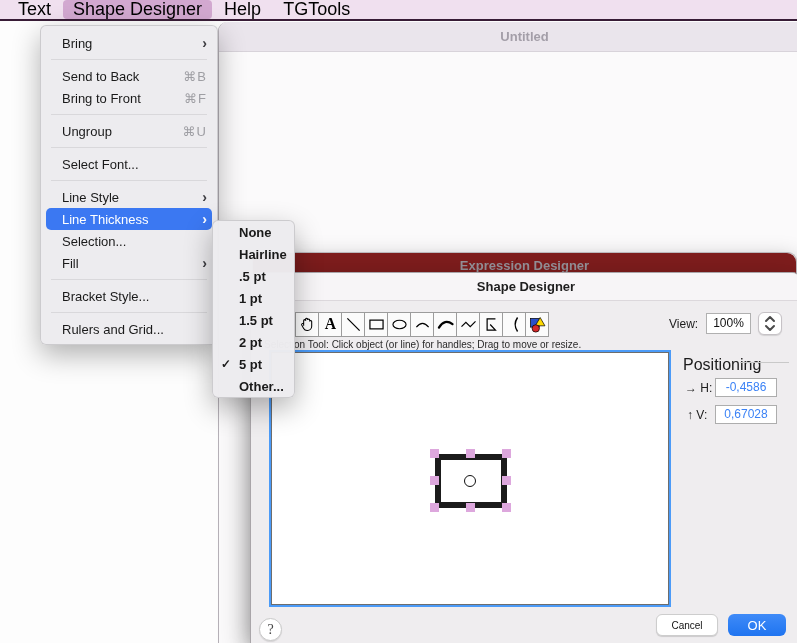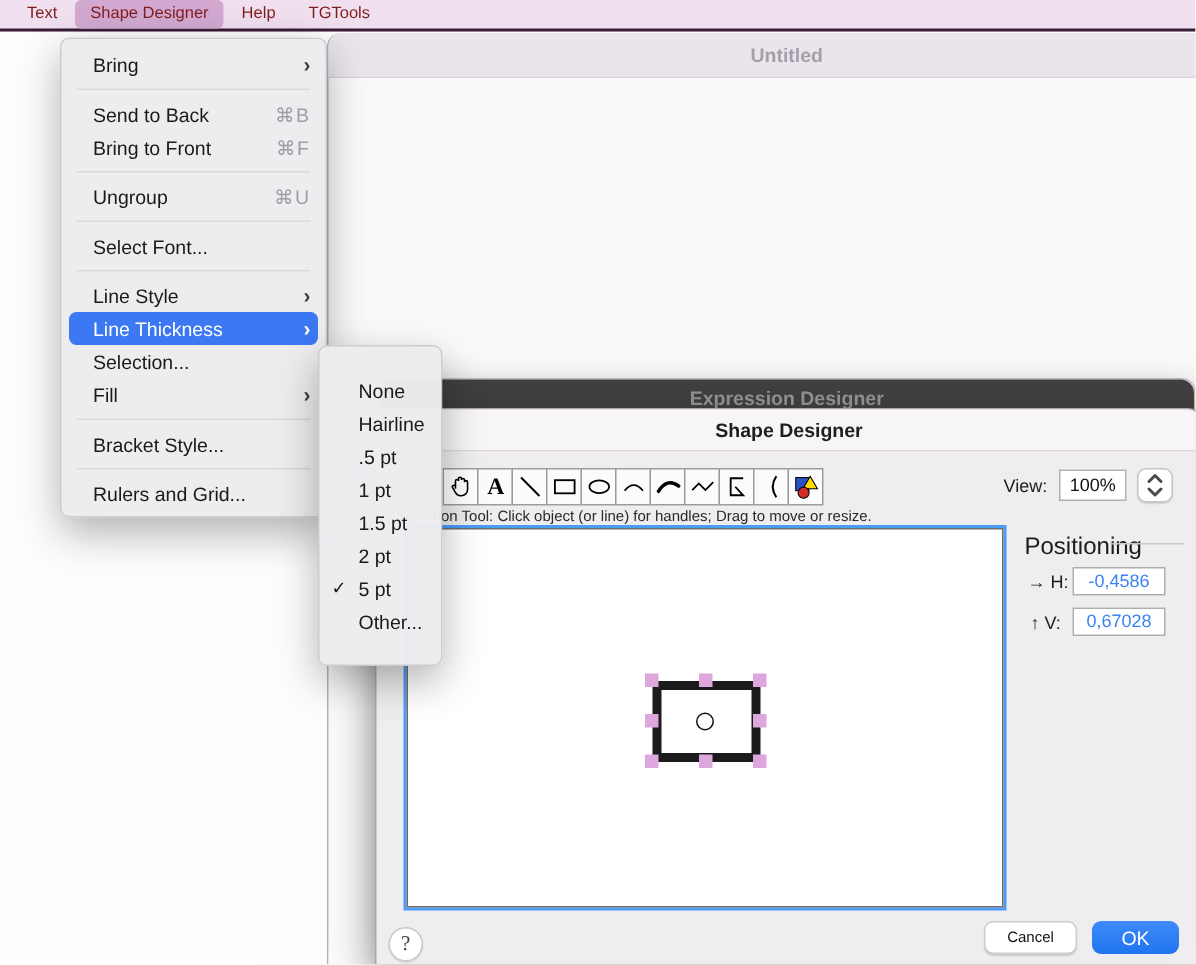--- a/index.html
+++ b/index.html
@@ -9,22 +9,22 @@
     font-family:"Liberation Sans", sans-serif; color:#1c1c1c;
     -webkit-font-smoothing:antialiased;
   }
   
   .menubar {
     position:absolute; left:0; top:0; width:797px; height:21px;
     background:#f0e0ef; border-bottom:2px solid #381c36;
     display:flex; align-items:center; padding-left:8px; z-index:40;
   }
   .menubar-item {
-    font-size:11px; padding:0 10px; height:19px; line-height:19px;
-    border-radius:4px; color:#7f1d1d; white-space:nowrap; margin-right:2px;
+    font-size:18px; padding:0 10px; height:19px; line-height:19px;
+    border-radius:4px; color:#000000; white-space:nowrap; margin-right:2px;
   }
   .menubar-item.selected { background:#d2a8d0; }
   
   .untitled-window {
     position:absolute; left:218px; top:22px; width:612px; height:621px;
     background:#fbfafb; border-left:1px solid #b6b1b8;
     border-top-left-radius:9px; z-index:1;
   }
   .untitled-titlebar {
     height:30px; background:#eae5ec; border-top-left-radius:9px;
@@ -32,21 +32,21 @@
   }
   .untitled-title { font-size:13px; font-weight:700; color:#a39ea8; }
   .expression-window {
     position:absolute; left:252px; top:252px; width:545px; height:391px;
     background:#e6e3e6; border:1px solid #bdb9bd; border-bottom:none;
     border-top-left-radius:9px; border-top-right-radius:9px; z-index:2;
     box-shadow:0 6px 22px rgba(0,0,0,0.25);
   }
   .expression-titlebar {
     height:24px; display:flex; align-items:center; justify-content:center;
-    background:#404040; border-top-left-radius:9px; border-top-right-radius:9px;
+    background:#7f1d1d; border-top-left-radius:9px; border-top-right-radius:9px;
   }
   .expression-title { font-size:13px; font-weight:700; color:#97939a; }
   
   .shape-window {
     position:absolute; left:250px; top:272px; width:552px; height:371px;
     background:#efedef; border:1px solid #a9a5a9; border-bottom:none;
     border-top-left-radius:10px; border-top-right-radius:10px;
     box-shadow:0 10px 30px rgba(0,0,0,0.35); z-index:3;
   }
   .shape-titlebar {
@@ -134,24 +134,24 @@
   .menu-item .shortcut { color:#9e9ea3; font-size:13px; letter-spacing:1px; }
   .menu-item .chevron { color:#3c3c40; font-size:14px; font-weight:700; line-height:1; }
   .menu-item.highlighted {
     background:#3b78f2; color:#fff; border-radius:5px;
     margin:0 5px; padding:0 5px 0 16px;
   }
   .menu-item.highlighted .chevron { color:#fff; }
   .menu-sep { height:1px; background:#d9d8db; margin:5px 10px; }
   
   .submenu-panel {
-    position:absolute; left:212px; top:230px; width:83px;
+    position:absolute; left:212px; top:220px; width:83px;
     background:rgba(237,236,239,0.98); border:1px solid rgba(0,0,0,0.14);
     border-radius:6px; box-shadow:0 10px 28px rgba(0,0,0,0.3);
-    padding:18px 0; z-index:51;
+    padding:0 0; z-index:51;font-weight:bold;
   }
   .submenu-item {
     height:22px; display:flex; align-items:center;
     font-size:13px; color:#1a1a1a; white-space:nowrap;
   }
   .submenu-item .check { width:26px; text-align:center; font-size:12px; color:#1a1a1a; }
   .submenu-item .check.hidden { visibility:hidden; }
 </style>
 </head>
 <body>

